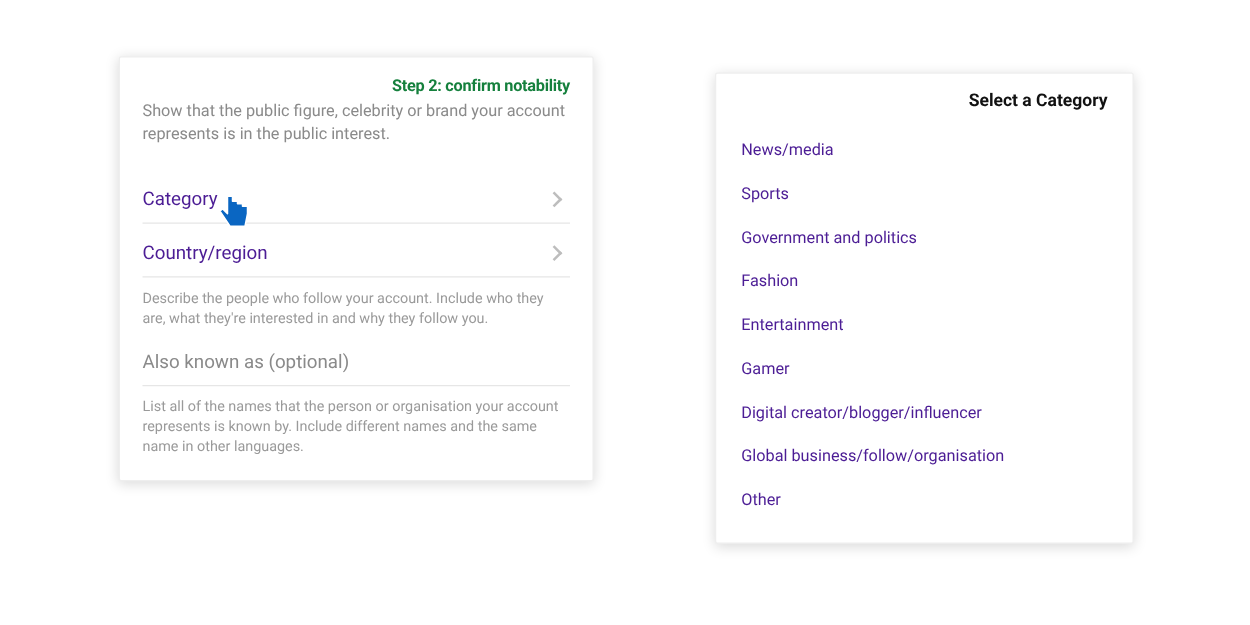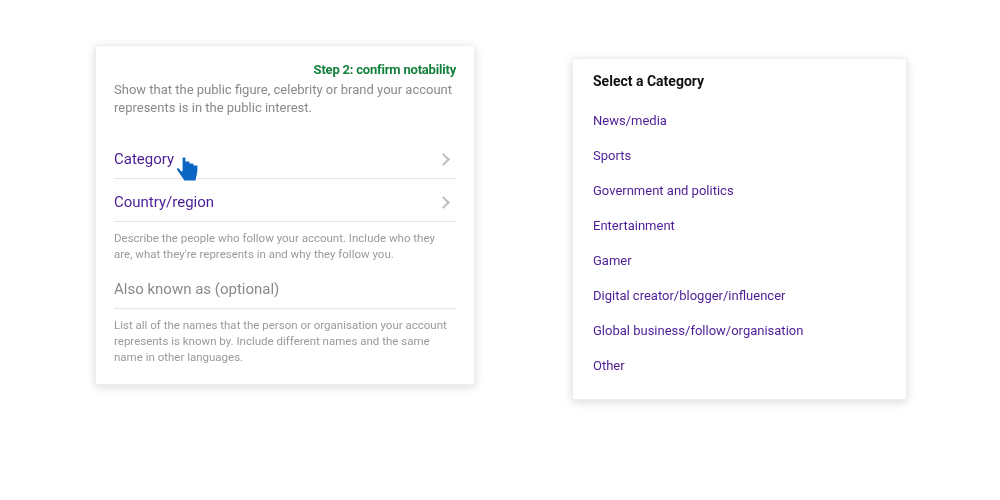--- a/index.html
+++ b/index.html
@@ -82,21 +82,21 @@
     position: absolute;
     left: 172px;
     top: 153px;
     width: 28px;
     height: 28px;
     pointer-events: none;
   }
   .cursor svg { display: block; }
 
   .cat-title {
-    text-align: left;
+    text-align: right;
     font-size: 14px;
     font-weight: 700;
     color: #111;
     margin-bottom: 14px;
   }
   .cat-list { list-style: none; }
   .cat-list li {
     font-size: 13px;
     color: #4c1d95;
     padding: 10px 0;
@@ -115,34 +115,35 @@
     <div class="row">
       <span>Category</span>
       <span class="chev"></span>
     </div>
 
     <div class="row">
       <span>Country/region</span>
       <span class="chev"></span>
     </div>
 
-    <div class="hint">Describe the people who follow your account. Include who they are, what they're represents in and why they follow you.</div>
+    <div class="hint">Describe the people who follow your account. Include who they are, what they're interested in and why they follow you.</div>
 
     <div class="row-nolabel">
       <span>Also known as (optional)</span>
     </div>
     <div class="hint">List all of the names that the person or organisation your account represents is known by. Include different names and the same name in other languages.</div>
   </div>
 
   <div class="card category-card">
     <div class="cat-title">Select a Category</div>
     <ul class="cat-list">
       <li>News/media</li>
       <li>Sports</li>
       <li>Government and politics</li>
+      <li>Fashion</li>
       <li>Entertainment</li>
       <li>Gamer</li>
       <li>Digital creator/blogger/influencer</li>
       <li>Global business/follow/organisation</li>
       <li>Other</li>
     </ul>
   </div>
 
   <div class="cursor">
     <svg viewBox="0 0 32 32" width="32" height="32">

